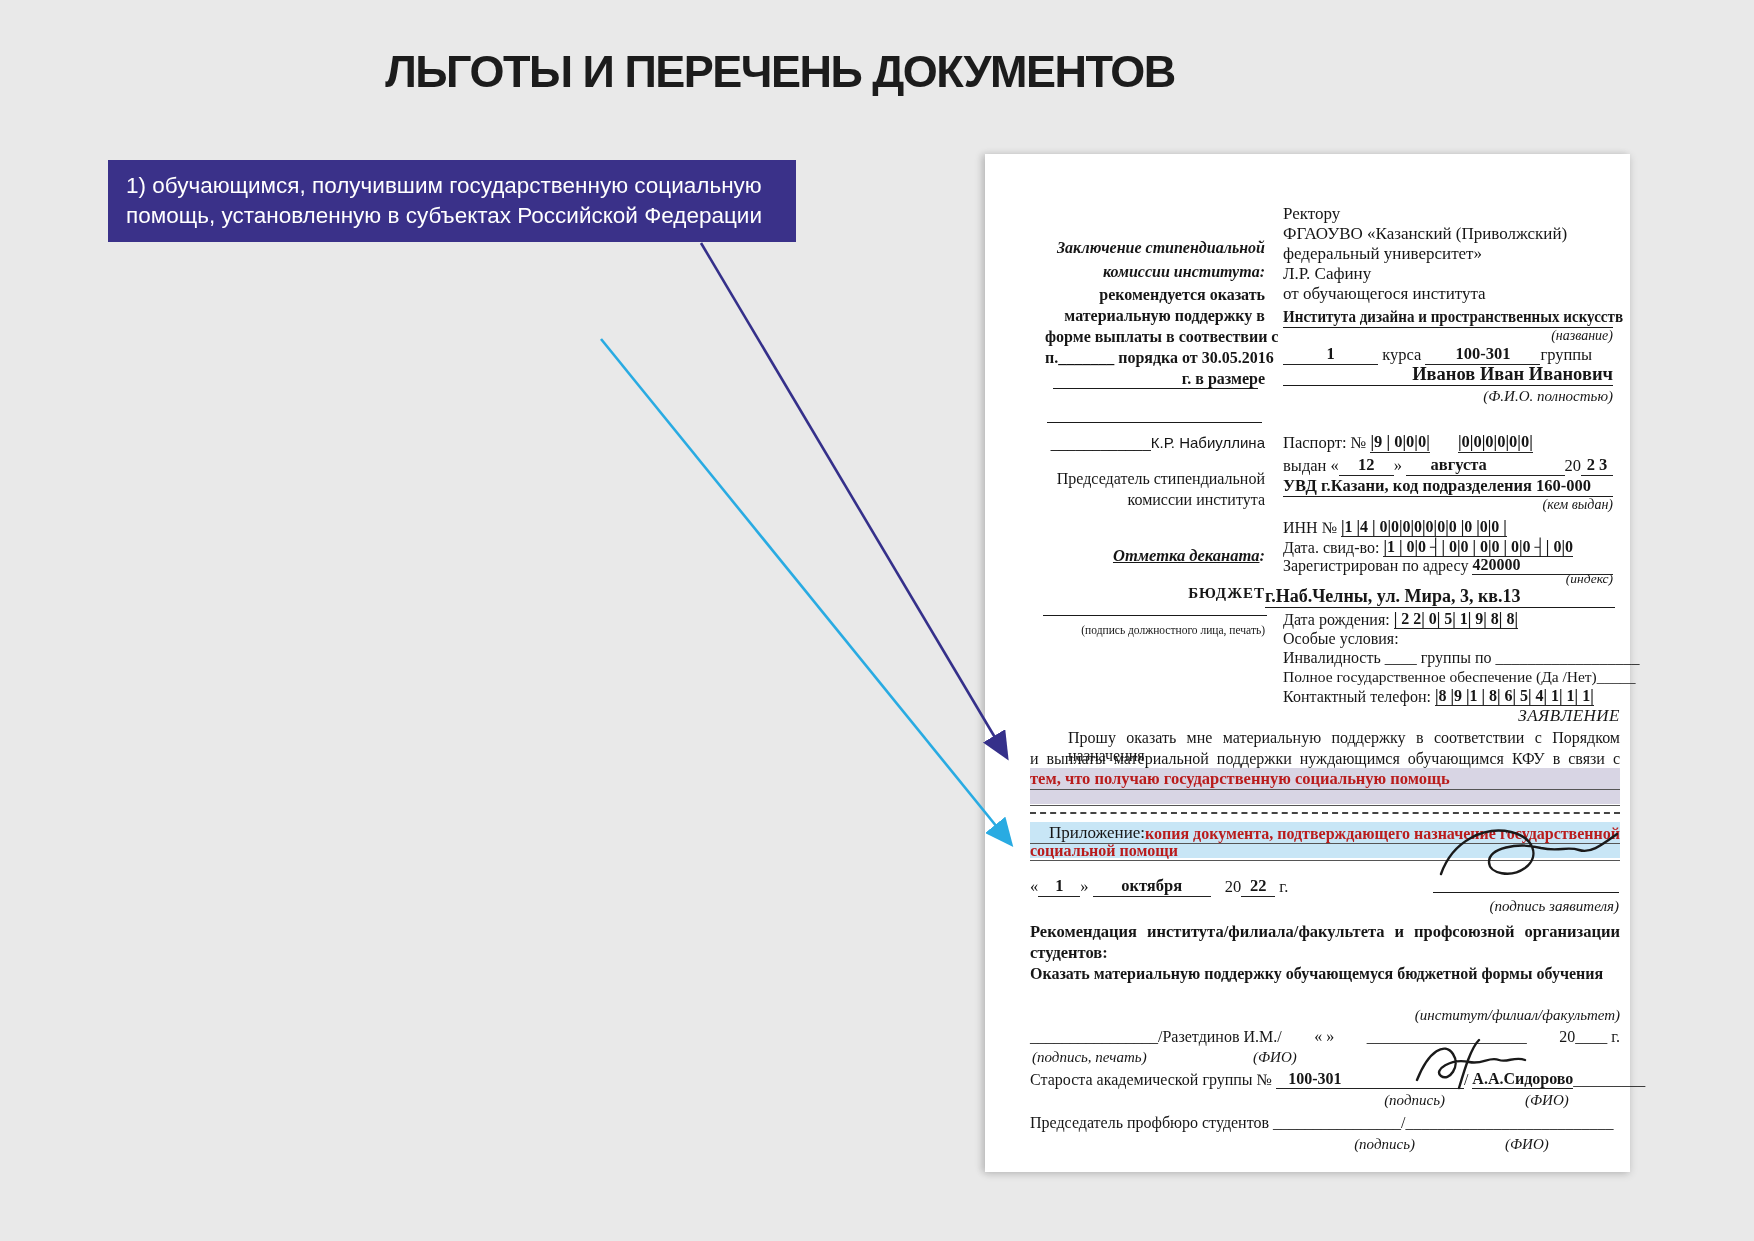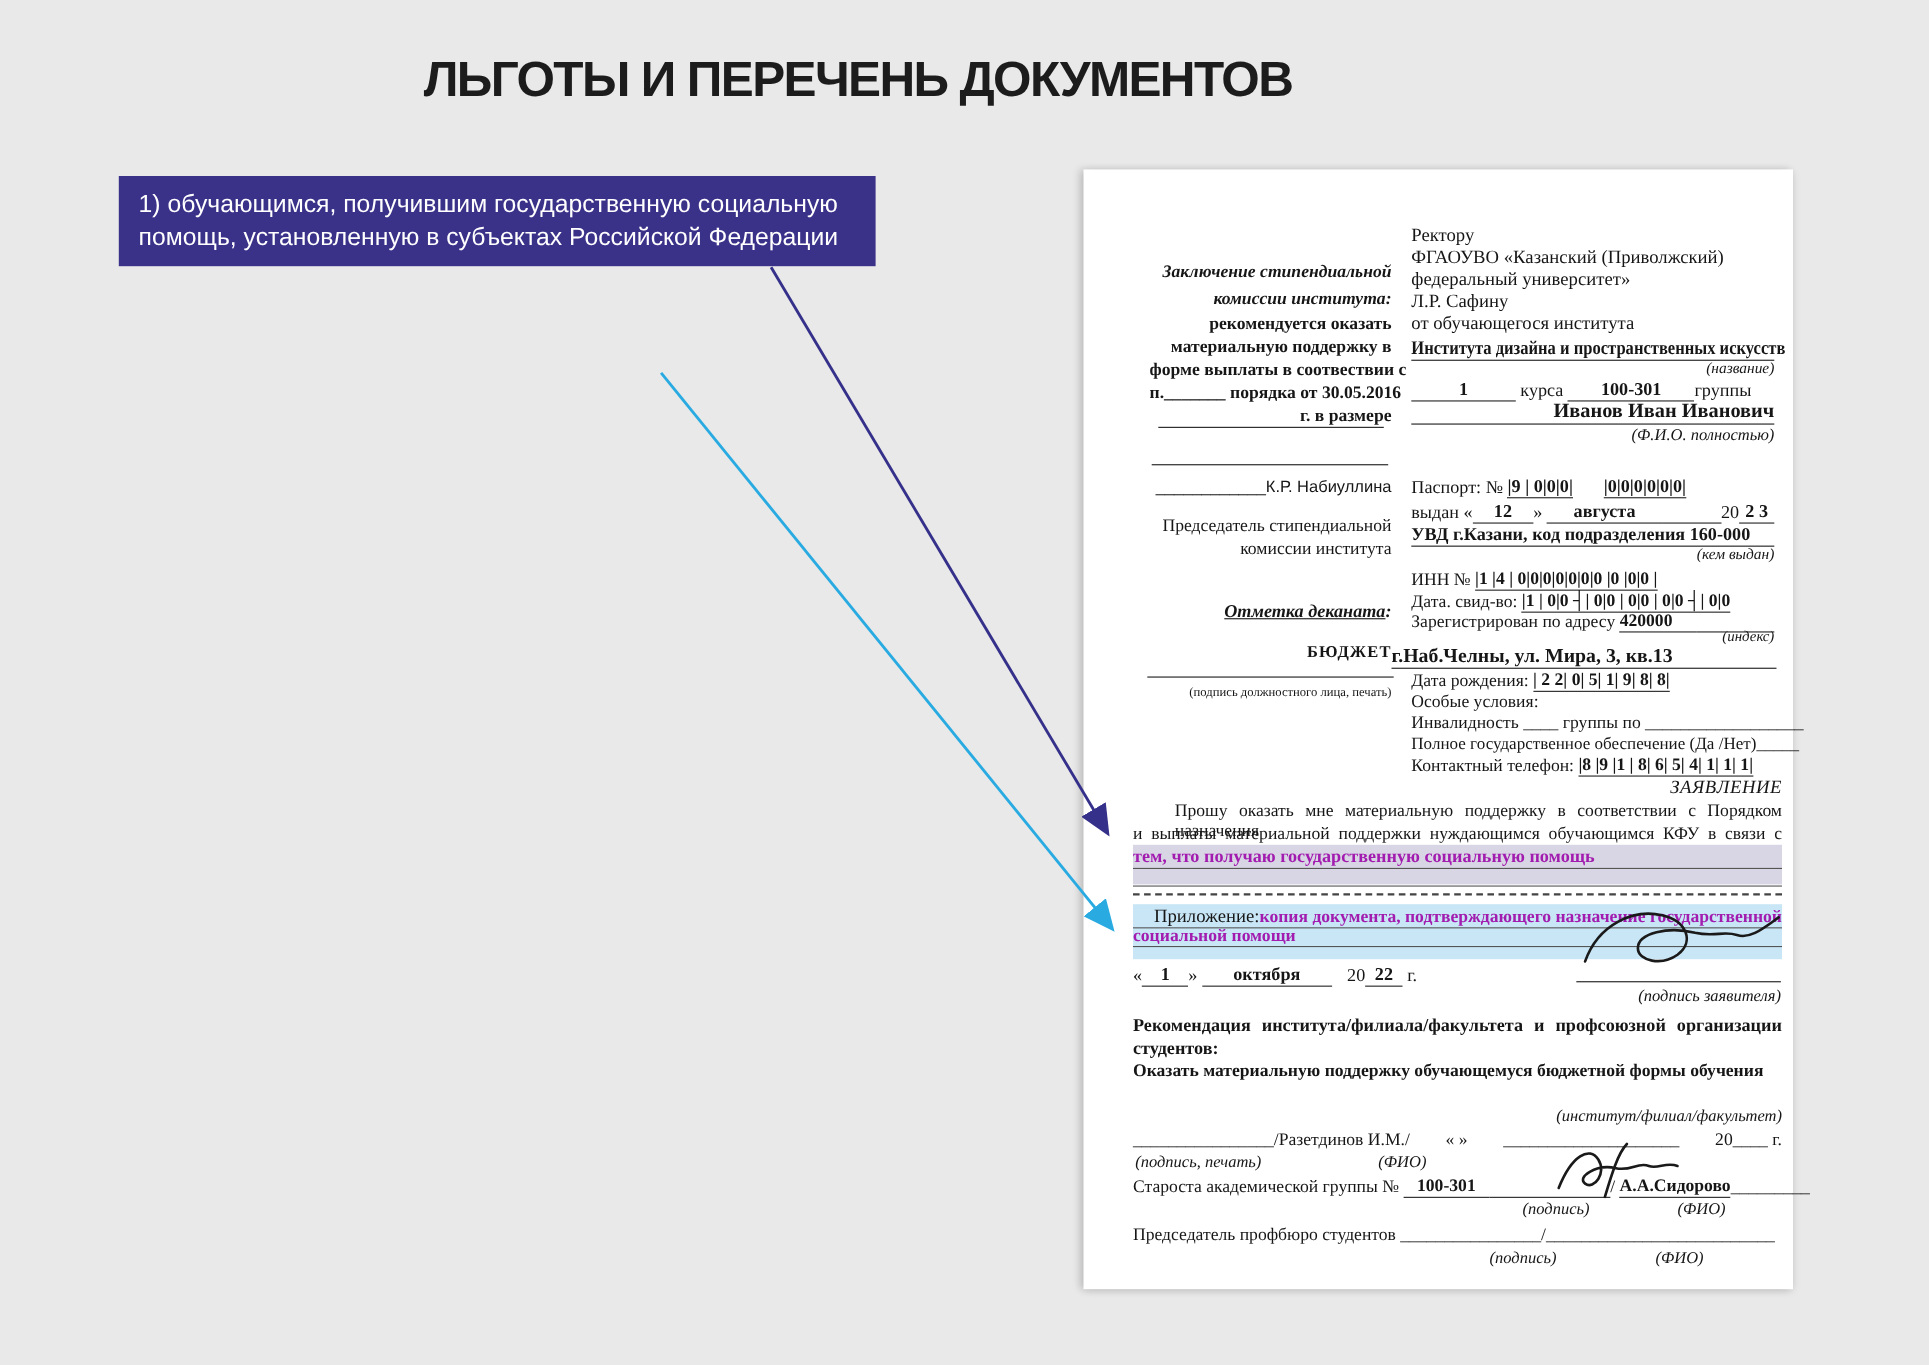--- a/index.html
+++ b/index.html
@@ -21,21 +21,21 @@
   
   .page{left:985px;top:154px;width:645px;height:1018px;background:#ffffff;
         box-shadow:-4px 0 7px rgba(0,0,0,0.12),0 2px 8px rgba(0,0,0,0.15);font-size:16.5px;}
   .lc{left:60px;width:220px;text-align:right;white-space:nowrap;}
   .rc{left:298px;width:330px;white-space:nowrap;}
   .rule{border-bottom:1.4px solid #1a1a1a;height:0;}
   .cap{font-size:14px;font-style:italic;}
   .fl{display:flex;align-items:flex-end;white-space:nowrap;}
   .blank{display:inline-block;border-bottom:1.2px solid #222;text-align:center;font-weight:bold;}
   .fill{flex:1 1 auto;border-bottom:1.2px solid #222;min-width:10px;}
-  .red{color:#a21caf;font-weight:bold;}
+  .red{color:#b91c1c;font-weight:bold;}
   .squeeze{display:inline-block;transform:scaleX(0.86);transform-origin:left bottom;white-space:nowrap;}
   .just{text-align:justify;text-align-last:justify;}
   .hlrow{border-bottom:1px solid #555;display:flex;align-items:flex-end;white-space:nowrap;}
   .app{left:45px;width:590px;font-size:16px;}
   svg.sig path{fill:none;stroke:#1a1a1a;stroke-width:2.4;stroke-linecap:round;}
 </style>
 </head>
 <body>
 
 <div id="canvas">
@@ -153,21 +153,21 @@
     <div class="abs app just" style="top:596px">и выплаты материальной поддержки нуждающимся обучающимся КФУ в связи с</div>
 
     <div class="abs app" style="top:614px;height:36px;background:#d8d5e4">
       <div class="hlrow" style="height:21px">
         <span class="red" style="font-size:16.5px">тем, что получаю государственную социальную помощь</span>
       </div>
       <div class="hlrow" style="height:15px"></div>
     </div>
     <div class="abs" style="left:45px;top:658px;width:590px;border-bottom:2px dashed #444"></div>
 
-    <div class="abs app" style="top:668px;height:50px;background:#c8e6f6">
+    <div class="abs app" style="top:668px;height:36px;background:#c8e6f6">
       <div class="hlrow" style="height:21px">
         <span style="width:35px"></span>
         <span style="font-size:17px">Приложение:</span>
         <span class="red" style="font-size:16px">копия документа, подтверждающего назначение государственной</span>
       </div>
       <div class="hlrow" style="height:16px">
         <span class="red" style="font-size:16px">социальной помощи</span>
       </div>
     </div>
 

